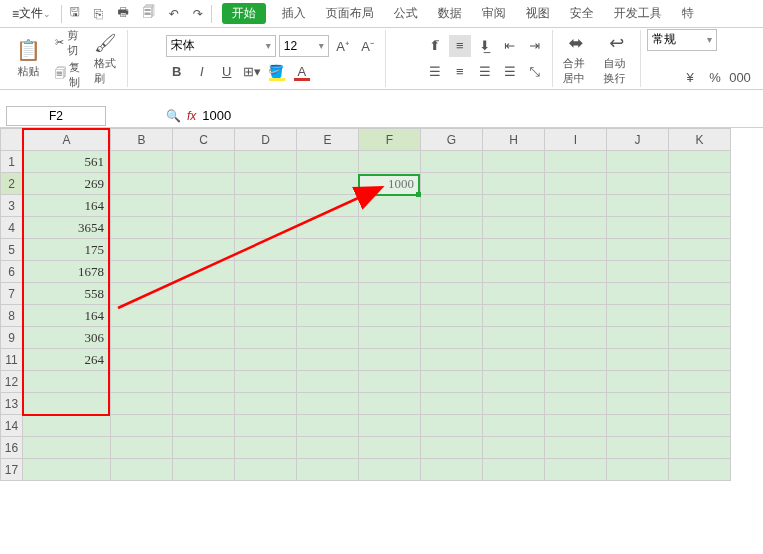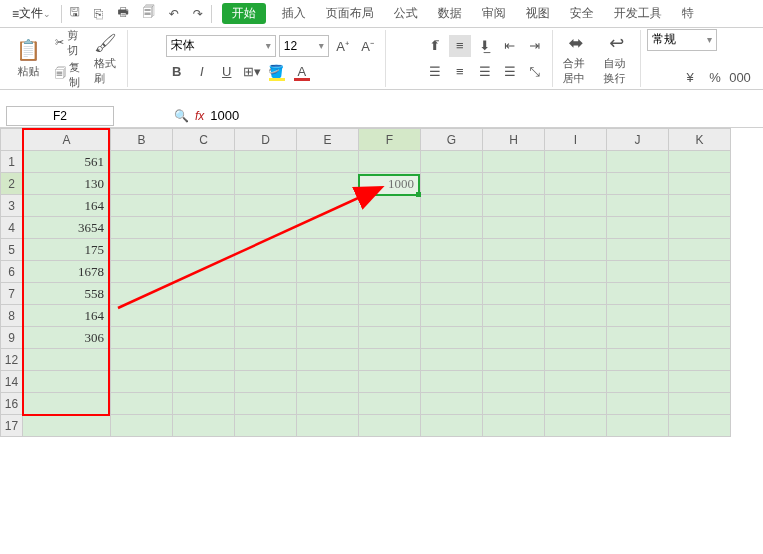--- a/index.html
+++ b/index.html
@@ -19,21 +19,21 @@
 .vcol { display: flex; flex-direction: column; gap: 2px; justify-content: center; }
 .vcol-btn { display: flex; flex-direction: column; align-items: center; gap: 2px; font-size: 11px; color: #555; padding: 2px 4px; }
 .hrow { display: flex; gap: 3px; align-items: center; padding-left: 32px; }
 .small-btn { width: 22px; height: 22px; display: flex; align-items: center; justify-content: center; color: #555; border: 1px solid transparent; font-size: 13px; }
 .combo { height: 22px; border: 1px solid #c0c0c0; background: #fff; display: flex; align-items: center; padding: 0 4px; font-size: 12px; }
 .combo .val { flex: 1; }
 .combo .dd { color: #888; font-size: 10px; padding-left: 4px; }
 .label-btn { display: flex; align-items: center; gap: 3px; font-size: 11px; color: #555; padding: 0 4px; }
 
 .namebox-row { display: flex; align-items: center; height: 24px; border-bottom: 1px solid #d0d0d0; background: #fff; margin-top: 14px; }
-.namebox { width: 108px; border: 1px solid #c0c0c0; height: 20px; text-align: center; font-size: 12px; margin-left: 6px; }
+.namebox { width: 100px; border: 1px solid #c0c0c0; height: 20px; text-align: center; font-size: 12px; margin-left: 6px; }
 .fx-area { display: flex; align-items: center; gap: 6px; margin-left: 60px; }
 .fx-lbl { font-style: italic; color: #b91c1c; }
 .formula-input { border: none; outline: none; font-size: 13px; width: 200px; }
 
 .sheet { position: relative; }
 .grid { border-collapse: collapse; table-layout: fixed; }
 .grid th, .grid td { border: 1px solid #ccc; height: 22px; font-size: 12px; background: #d8edd8; }
 .grid th { background: #ececec; color: #555; font-weight: normal; }
 .grid .rowhdr { width: 20px; text-align: center; background: #ececec; }
 .grid .colA { width: 88px; }
@@ -224,21 +224,21 @@
           <td></td>
           <td></td>
           <td></td>
           <td></td>
           <td></td>
           <td></td>
           <td></td>
         </tr>
         <tr>
           <th class="rowhdr active-row">2</th>
-          <td>130</td>
+          <td>269</td>
           <td></td>
           <td></td>
           <td></td>
           <td></td>
           <td>1000</td>
           <td></td>
           <td></td>
           <td></td>
           <td></td>
           <td></td>
@@ -335,21 +335,49 @@
           <td></td>
           <td></td>
           <td></td>
           <td></td>
           <td></td>
           <td></td>
           <td></td>
           <td></td>
         </tr>
         <tr>
+          <th class="rowhdr">11</th>
+          <td>264</td>
+          <td></td>
+          <td></td>
+          <td></td>
+          <td></td>
+          <td></td>
+          <td></td>
+          <td></td>
+          <td></td>
+          <td></td>
+          <td></td>
+        </tr>
+        <tr>
           <th class="rowhdr">12</th>
+          <td></td>
+          <td></td>
+          <td></td>
+          <td></td>
+          <td></td>
+          <td></td>
+          <td></td>
+          <td></td>
+          <td></td>
+          <td></td>
+          <td></td>
+        </tr>
+        <tr>
+          <th class="rowhdr">13</th>
           <td></td>
           <td></td>
           <td></td>
           <td></td>
           <td></td>
           <td></td>
           <td></td>
           <td></td>
           <td></td>
           <td></td>

